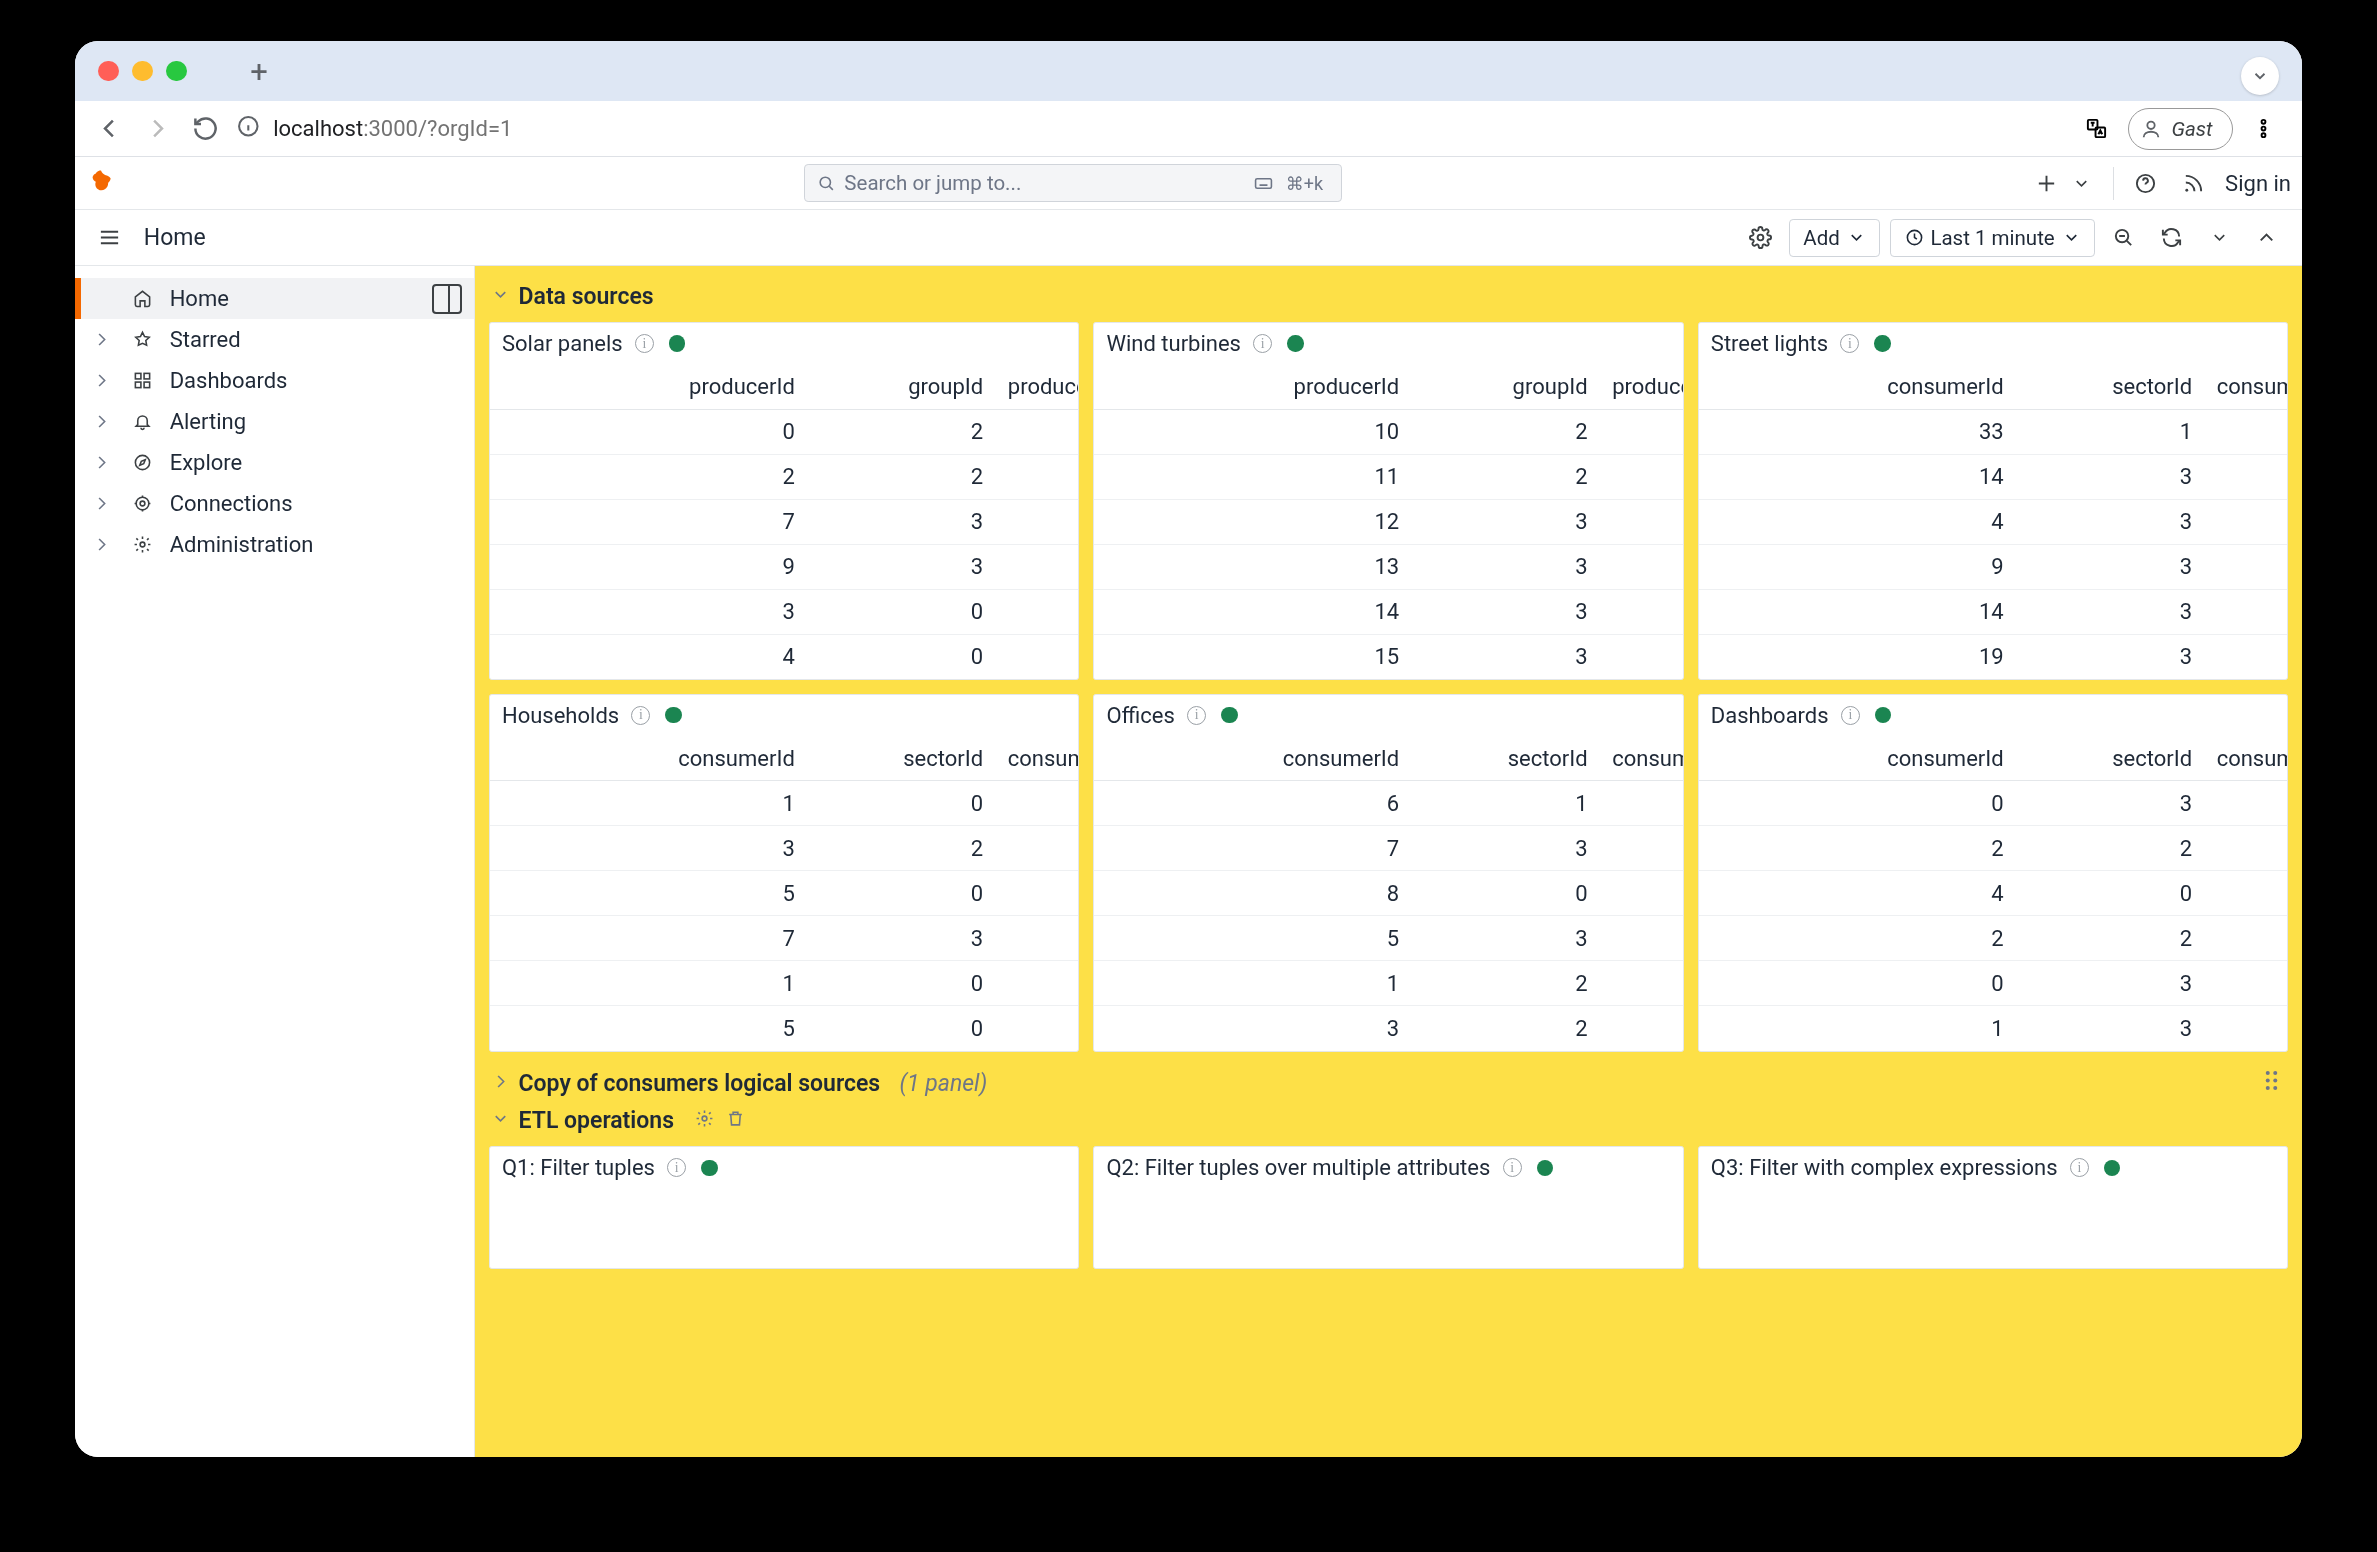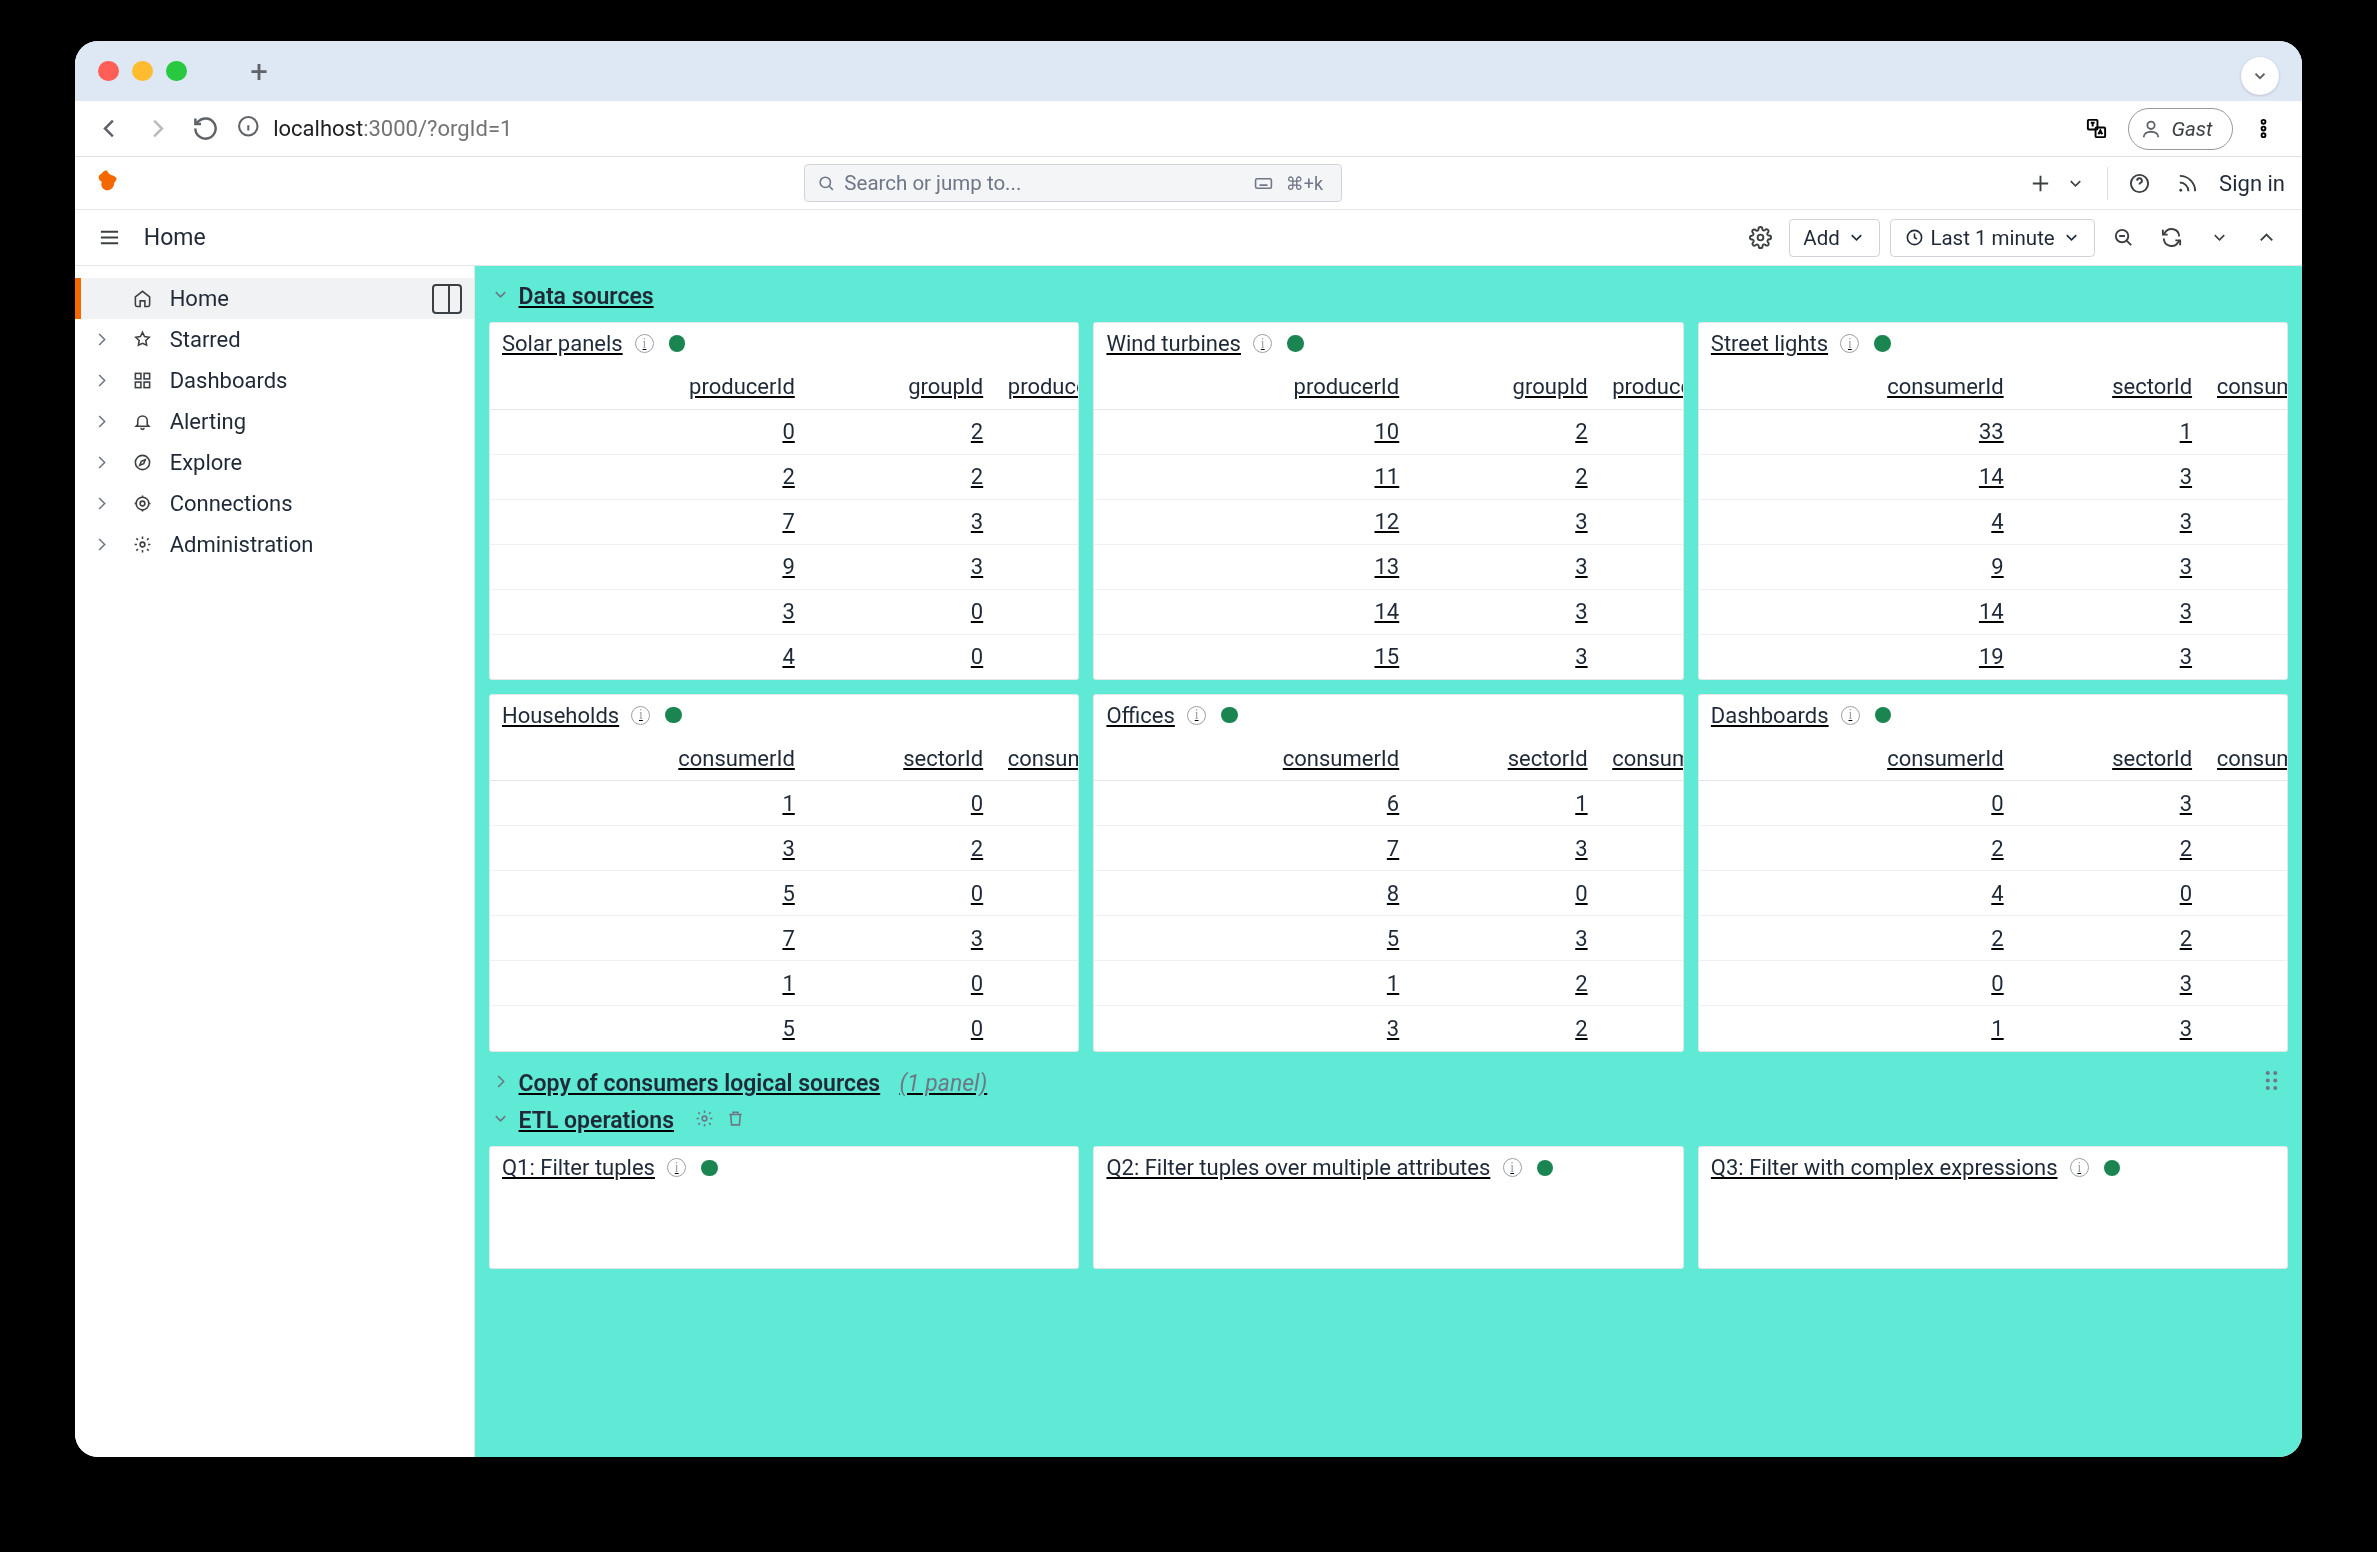--- a/index.html
+++ b/index.html
@@ -22,21 +22,21 @@
 .nav-btn svg { width: 27px; height: 27px; stroke: currentColor; }
 .url { flex: 1; font-size: 22px; color: #5f6368; display: flex; align-items: center; gap: 12.3px; }
 .url .host { color: #202124; }
 .url .path { color: #737373; }
 .site-info svg { width: 24.6px; height: 24.6px; stroke: #5f6368; }
 .right-icons { display: flex; align-items: center; gap: 12.3px; padding-right: 2.7px; font-style: italic; }
 .icon-box { width: 38px; height: 38px; display: flex; align-items: center; justify-content: center; border-radius: 5.5px; }
 .guest { display: flex; align-items: center; gap: 9.6px; border: 1.4px solid #999; border-radius: 31px; height: 42px; padding: 0 19px 0 11px; font-size: 20.5px; color: #3c4043; }
 .guest svg { width: 22px; height: 22px; }
 .grafana-favicon { fill: #f46800; }
-.gf-topbar { height: 53px; border-bottom: 0.7px solid #e4e7ea; display: flex; align-items: center; padding: 0 17px; }
+.gf-topbar { height: 53px; border-bottom: 0.7px solid #e4e7ea; display: flex; align-items: center; padding: 0 11px; }
 .gf-logo { width: 30px; height: 30px; }
 .search { margin: 0 auto; width: 538px; height: 38px; border: 0.7px solid #d0d4da; border-radius: 4.1px; background: #f4f5f7; display: flex; align-items: center; padding: 0 12.3px; gap: 8.2px; color: #6e7687; font-size: 20.5px; }
 .search .kbd { margin-left: auto; display: flex; align-items: center; gap: 6.8px; }
 .search .kbd span { font-size: 18px; padding: 1.4px 5.5px; color: #6e7687; }
 .topbar-right { display: flex; align-items: center; gap: 15px; }
 .vdiv { width: 0.7px; height: 33px; background: #dcdfe3; }
 .icon-btn { width: 33px; height: 33px; display: flex; align-items: center; justify-content: center; color: #3c4043; }
 .sign-in { font-size: 22px; color: #1f2937; }
 .gf-toolbar { height: 56px; border-bottom: 0.7px solid #e4e7ea; display: flex; align-items: center; padding: 0 16.4px; gap: 16.4px; }
 .menu-btn { width: 36px; height: 36px; display: flex; align-items: center; justify-content: center; color: #3c4043; }
@@ -47,21 +47,21 @@
 .body { display: flex; height: calc(100% - 60px - 56px - 53px - 56px); }
 .sidebar { width: 400px; border-right: 0.7px solid #e4e7ea; padding: 12.3px 0; background: #fff; }
 .sb-item { display: flex; align-items: center; height: 41px; padding-left: 12.3px; gap: 13.7px; font-size: 22px; color: #1f2937; position: relative; }
 .sb-item.active { background: #f1f2f4; }
 .sb-item.active::before { content: ""; position: absolute; left: 0; top: 0; bottom: 0; width: 5.5px; background: #f46800; }
 .sb-item .chev { width: 29px; display: flex; justify-content: center; color: #6e7687; }
 .sb-item .icon { width: 26px; height: 26px; display: flex; align-items: center; justify-content: center; color: #3c4043; }
 .sb-item .label { flex: 1; }
 .sb-item .dock { margin-right: 12.3px; width: 30px; height: 30px; border: 2px solid #3c4043; border-radius: 4.1px; position: relative; }
 .sb-item .dock::after { content: ""; position: absolute; right: 0; top: 0; bottom: 0; width: 9.6px; border-left: 2px solid #3c4043; }
-.main { flex: 1; overflow: auto; background: #5eead4; padding: 12.3px 13.7px; position: relative; text-decoration: underline; }
+.main { flex: 1; overflow: auto; background: #fde047; padding: 12.3px 13.7px; position: relative; }
 .row-hdr { display: flex; align-items: center; gap: 8.2px; height: 37px; padding: 4.1px 2.7px; font-size: 23px; color: #1f2937; font-weight: 600; }
 .row-hdr .chev { color: #6e7687; }
 .row-hdr .meta { font-size: 23px; font-style: italic; color: #6e7687; font-weight: 400; margin-left: 11px; }
 .row-hdr .actions { display: flex; gap: 12.3px; margin-left: 12.3px; color: #6e7687; }
 .row-hdr .handle { margin-left: auto; color: #6e7687; padding-right: 6.8px; }
 .grid { display: grid; grid-template-columns: repeat(3, 1fr); gap: 13.7px; margin: 6.8px 0 13.7px 0; }
 .panel { background: #fff; border: 0.7px solid #e4e7ea; border-radius: 2.7px; overflow: hidden; }
 .panel.tall { min-height: 123px; }
 .panel-hdr { display: flex; align-items: center; gap: 12.3px; height: 41px; padding: 0 12.3px; font-size: 22px; color: #1f2937; }
 .panel-hdr .info { width: 19px; height: 19px; border: 1.4px solid #9aa0a6; border-radius: 50%; display: flex; align-items: center; justify-content: center; font-size: 13.7px; color: #9aa0a6; font-family: Georgia, serif; }

